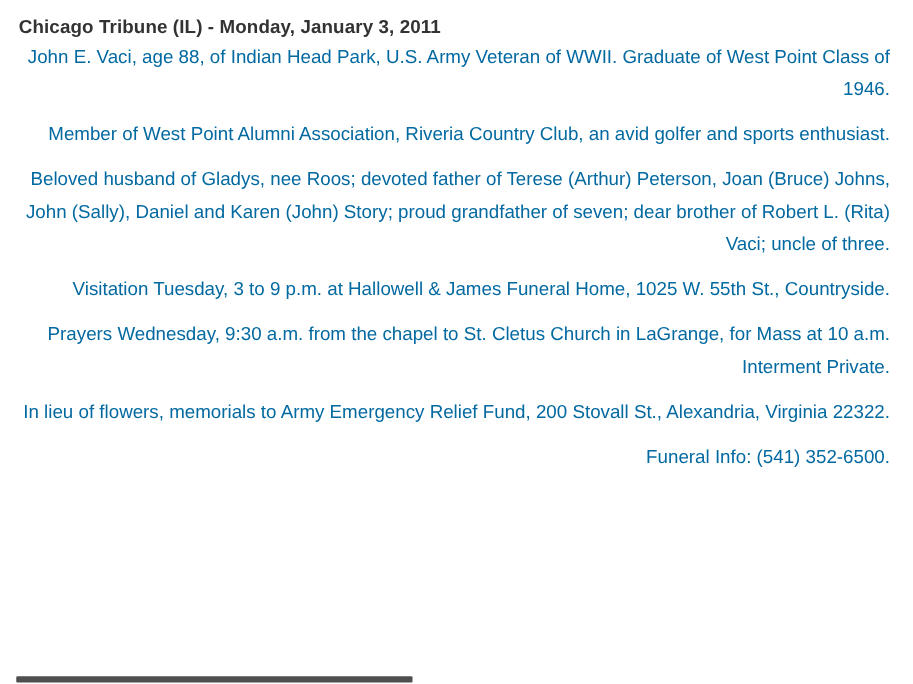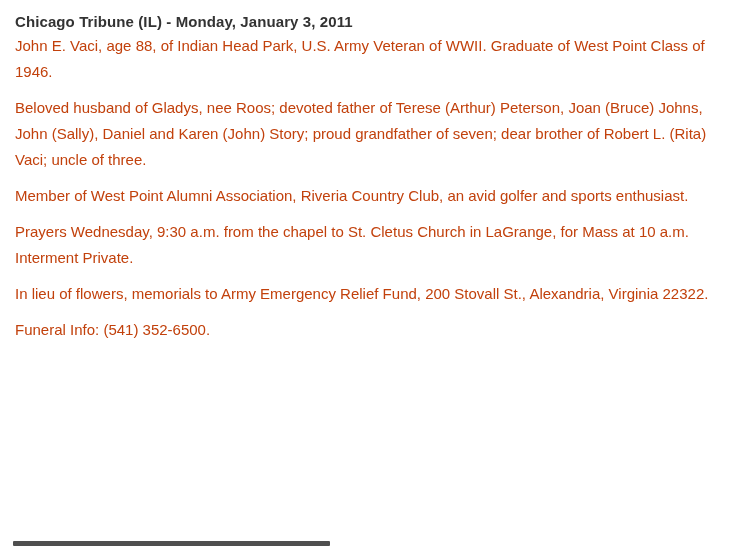--- a/index.html
+++ b/index.html
@@ -26,24 +26,25 @@
     font-size: 15px;
     font-weight: bold;
     line-height: 22px;
     margin-bottom: 30px;
     letter-spacing: 0.1px;
   }
   .notice-line .label { color: #6d6d6d; }
   .notice-line .title { color: #333333; }
   .content p {
     font-size: 15px;
-    color: #c2410c;
+    color: #0369a1;
     line-height: 26px;
     margin: 0 0 10px 0;
     max-width: 697px;
+    text-align: right;
   }
   .scrollbar-thumb {
     position: absolute;
     left: 13px;
     bottom: 1px;
     width: 317px;
     height: 5px;
     background: #4f4f4f;
     border-radius: 1px;
   }
@@ -52,22 +53,23 @@
 <body>
 
 <div class="page">
   <div class="inner">
 
     <div class="source-line">Chicago Tribune (IL) - Monday, January 3, 2011</div>
 
 
     <div class="content">
       <p>John E. Vaci, age 88, of Indian Head Park, U.S. Army Veteran of WWII. Graduate of West Point Class of 1946.</p>
+      <p>Member of West Point Alumni Association, Riveria Country Club, an avid golfer and sports enthusiast.</p>
       <p>Beloved husband of Gladys, nee Roos; devoted father of Terese (Arthur) Peterson, Joan (Bruce) Johns, John (Sally), Daniel and Karen (John) Story; proud grandfather of seven; dear brother of Robert L. (Rita) Vaci; uncle of three.</p>
-      <p>Member of West Point Alumni Association, Riveria Country Club, an avid golfer and sports enthusiast.</p>
+      <p>Visitation Tuesday, 3 to 9 p.m. at Hallowell &amp; James Funeral Home, 1025 W. 55th St., Countryside.</p>
       <p>Prayers Wednesday, 9:30 a.m. from the chapel to St. Cletus Church in LaGrange, for Mass at 10 a.m. Interment Private.</p>
       <p>In lieu of flowers, memorials to Army Emergency Relief Fund, 200 Stovall St., Alexandria, Virginia 22322.</p>
       <p>Funeral Info: (541) 352-6500.</p>
     </div>
 
   </div>
 
   <div class="scrollbar-thumb"></div>
 </div>
 

